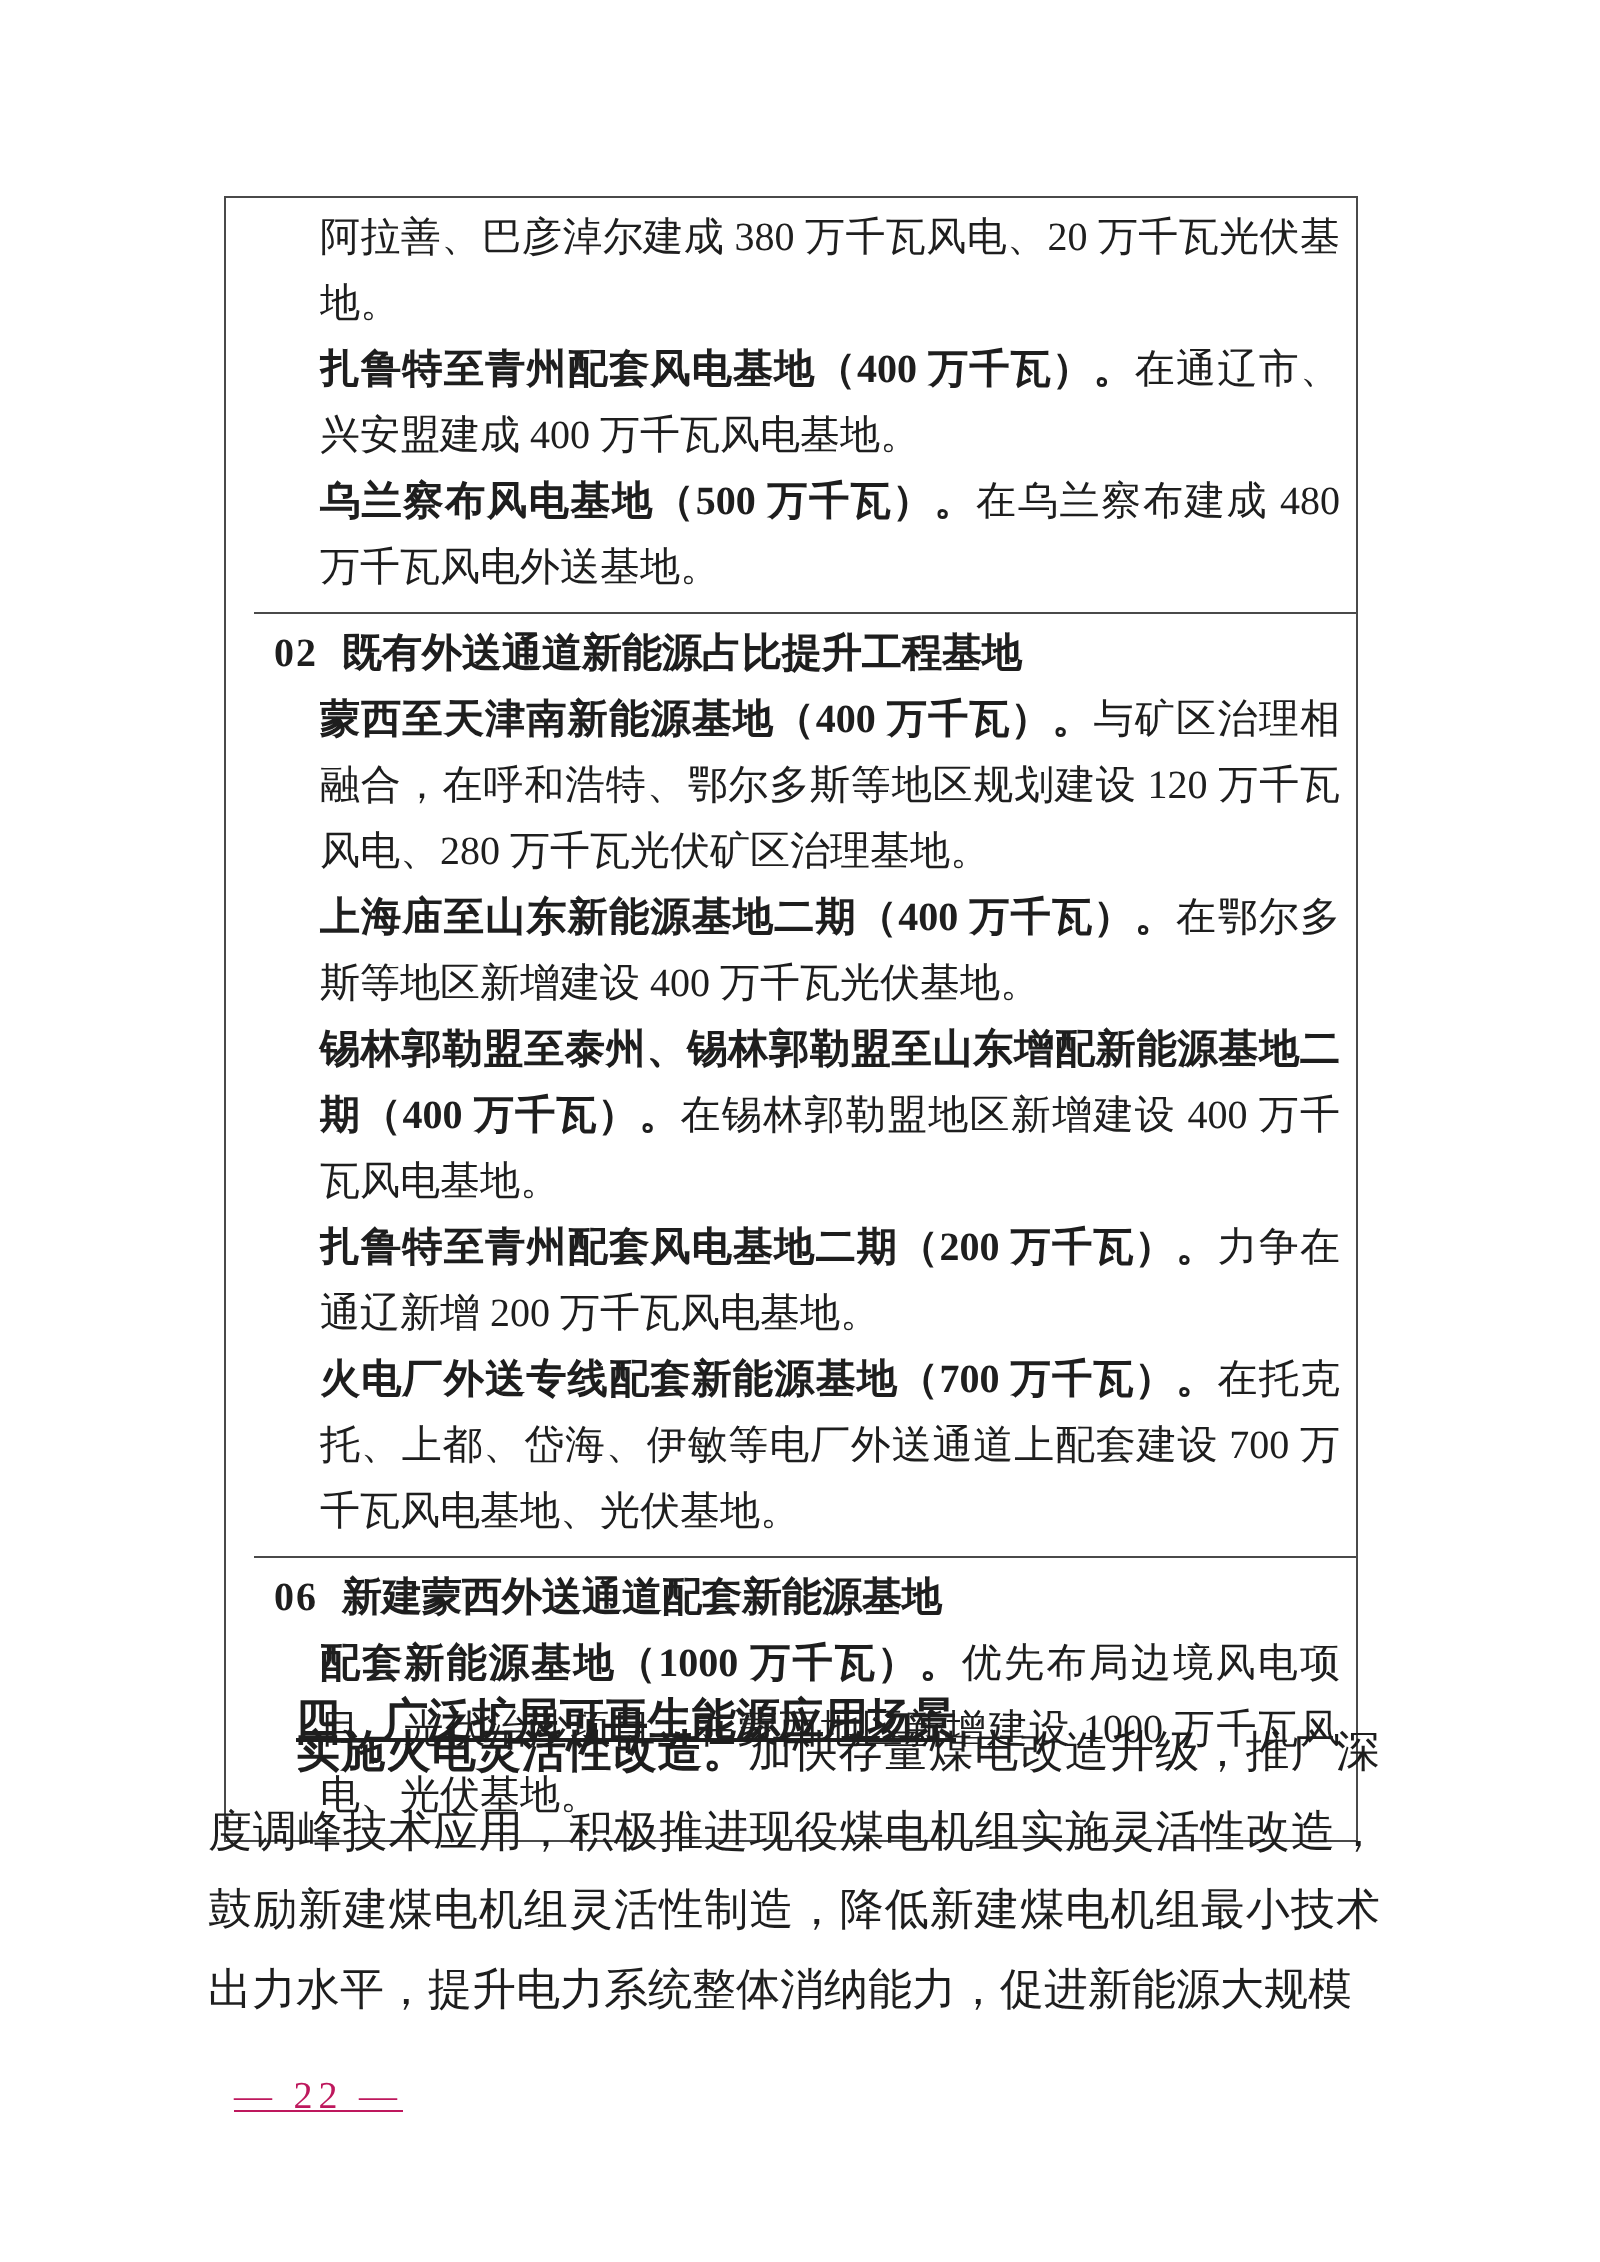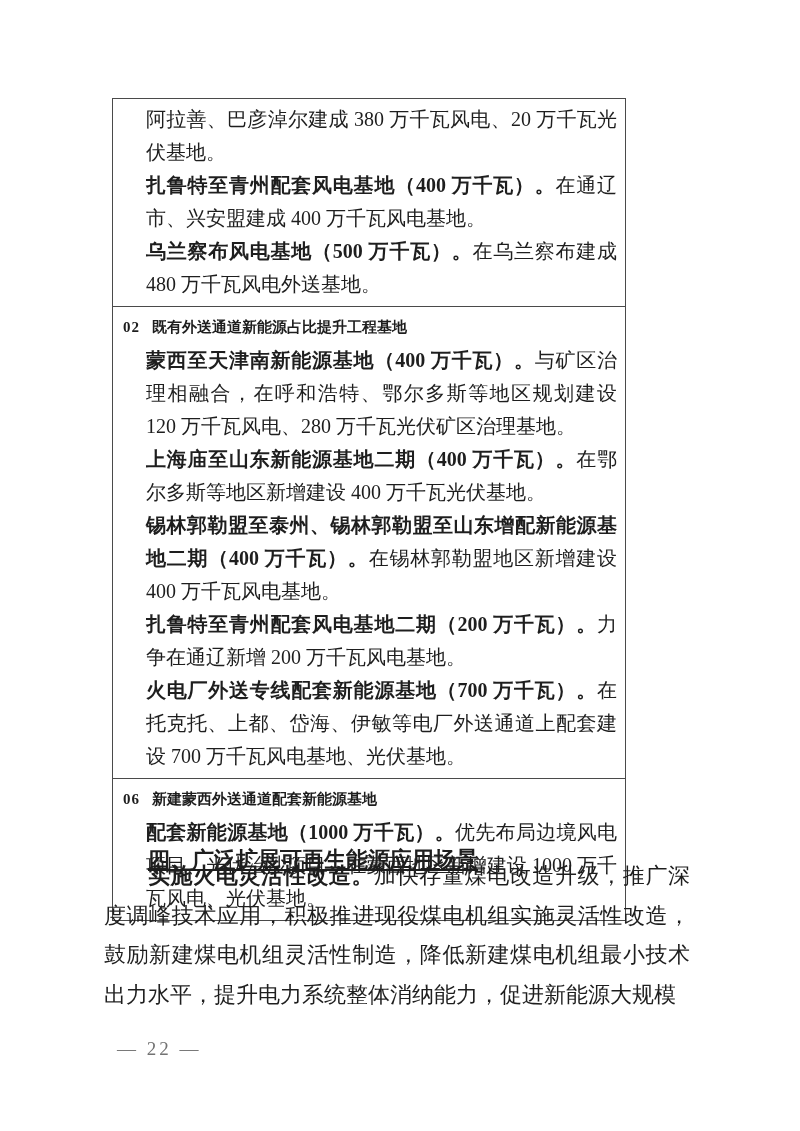--- a/index.html
+++ b/index.html
@@ -10,40 +10,41 @@
     font-family:"Liberation Serif","DejaVu Serif",serif;
     color:#1e1e1e;
     overflow:hidden;
   }
   .page { position:absolute; inset:0; }
 
   
   .projects-table {
     position:absolute;
     left:112px; top:98px;
-    width:514px;
+    width:567px;
     border:1.5px solid #4a4a4a;
     box-sizing:border-box;
+    padding-left:14px;
   }
   .t-row { padding:4px 8px 5px 0; }
   .t-row + .t-row { border-top:1.5px solid #4a4a4a; }
 
   .entry {
     margin:0;
     padding-left:33px;
     font-size:20px;
     line-height:33px;
     text-align:justify;
   }
   .entry .lead { font-weight:bold;margin-top:44px; }
 
   .section-line {
     margin:0;
     padding-left:10px;
-    font-size:15px;
+    font-size:20px;
     line-height:33px;
     font-weight:bold;
   }
   .section-line .sec-num { margin-right:12px; letter-spacing:1px; }
 
   
   .main-heading {
     position:absolute;
     left:148px; top:845px;
     font-size:22px;
@@ -62,22 +63,23 @@
     text-indent:2em;
     margin:0;
   }
   .body-para .lead { font-weight:bold; }
 
   
   .page-footer {
     position:absolute;
     left:117px; top:1038px;
     font-size:19px;
-    color:#737373;
+    color:#be185d;
     letter-spacing:3px;
+    text-decoration:underline;
   }
 </style>
 </head>
 <body>
 
 <div class="page">
 
   <div class="projects-table">
 
     <div class="t-row">

